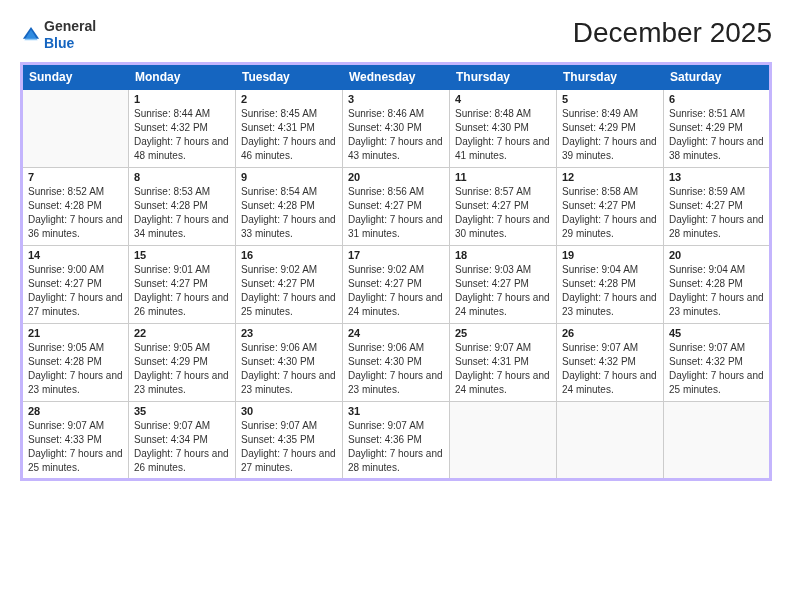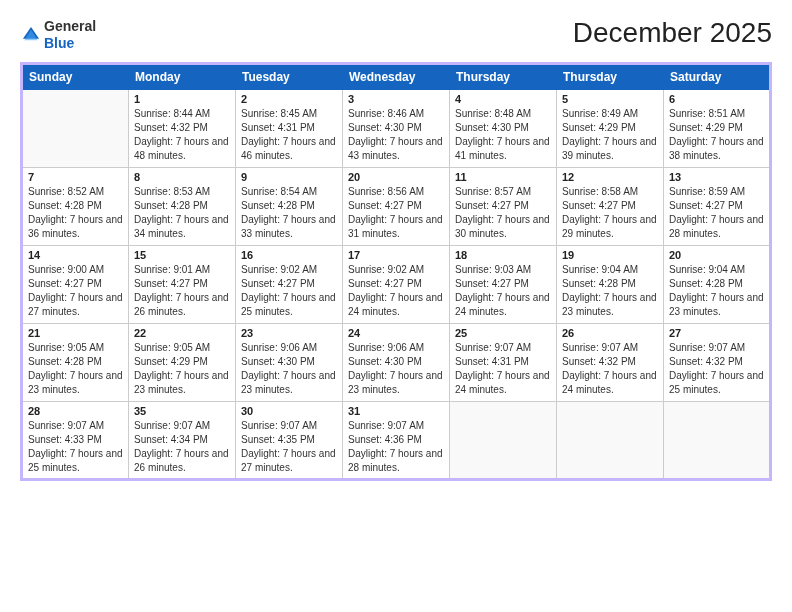--- a/index.html
+++ b/index.html
@@ -287,21 +287,21 @@
             Sunrise: 9:07 AM<br>Sunset: 4:31 PM<br>Daylight: 7 hours and 24 minutes.
           </div>
         </td>
           <td>
           <span class="day-number">26</span>
           <div class="day-info">
             Sunrise: 9:07 AM<br>Sunset: 4:32 PM<br>Daylight: 7 hours and 24 minutes.
           </div>
         </td>
           <td>
-          <span class="day-number">27</span>
+          <span class="day-number">45</span>
           <div class="day-info">
             Sunrise: 9:07 AM<br>Sunset: 4:32 PM<br>Daylight: 7 hours and 25 minutes.
           </div>
         </td>
         </tr>
         <tr class="last-row">
           <td>
           <span class="day-number">28</span>
           <div class="day-info">
             Sunrise: 9:07 AM<br>Sunset: 4:33 PM<br>Daylight: 7 hours and 25 minutes.

